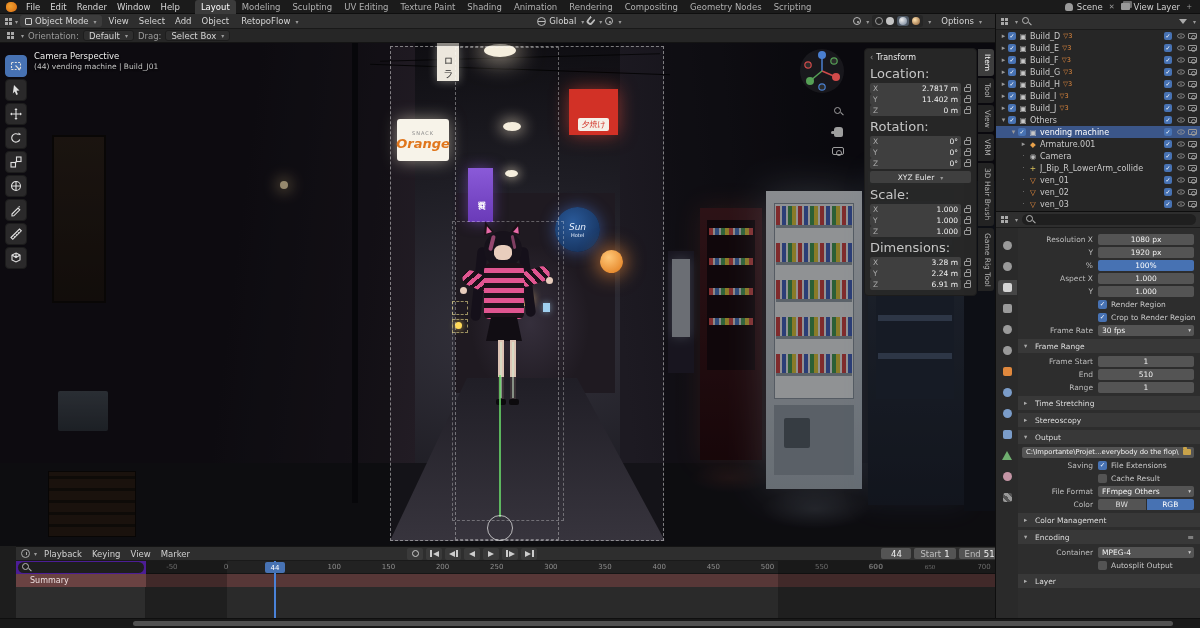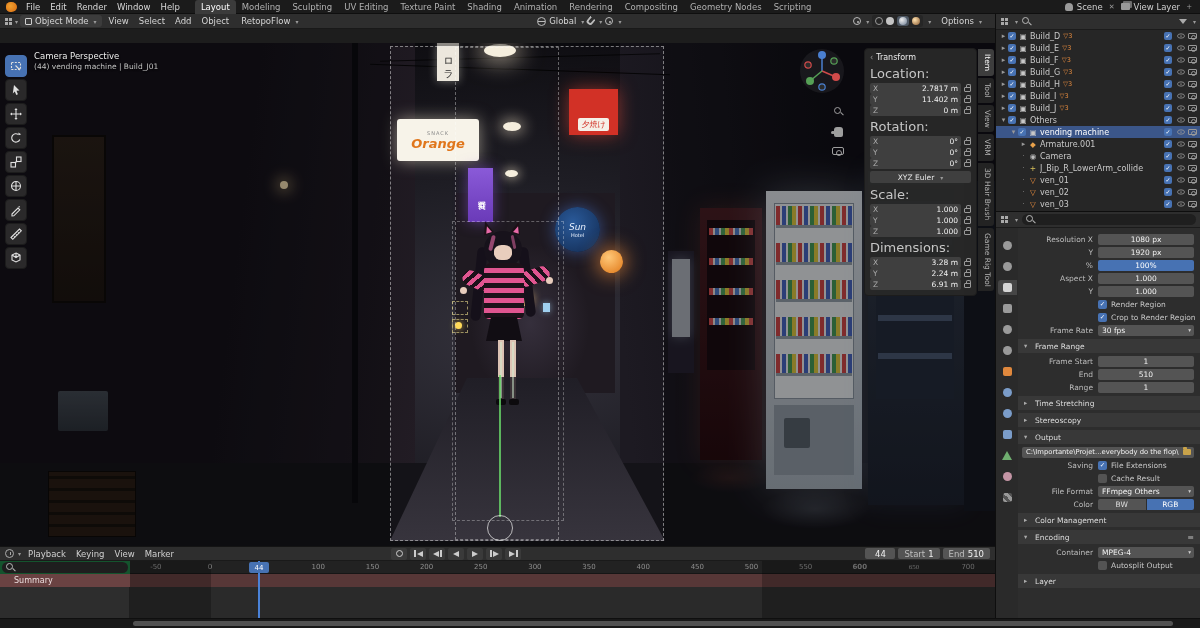--- a/index.html
+++ b/index.html
@@ -89,21 +89,21 @@
   .mdist{left:668px;top:208px;width:26px;height:122px;background:#262231}
   .mdistw{left:672px;top:216px;width:18px;height:78px;background:#cfd6dd;opacity:.85;box-shadow:0 0 12px rgba(220,235,255,.4)}
   .fglow{left:760px;top:446px;width:110px;height:40px;background:radial-gradient(ellipse,rgba(210,230,255,.16),transparent 70%)}
   .fglow2{left:690px;top:420px;width:80px;height:30px;background:radial-gradient(ellipse,rgba(255,120,90,.12),transparent 70%)}
   
   .lamp{background:#f5eedd;border-radius:50%}
   .lamp1{left:484px;top:1px;width:32px;height:13px;box-shadow:0 0 22px 6px rgba(255,240,210,.55)}
   .lamp2{left:503px;top:79px;width:18px;height:9px;box-shadow:0 0 14px 4px rgba(255,240,210,.45)}
   .lamp3{left:505px;top:127px;width:13px;height:7px;box-shadow:0 0 10px 3px rgba(255,240,210,.4)}
   .sgwhite{left:437px;top:0;width:22px;height:38px;background:#ece7dd;color:#2a2a2a;writing-mode:vertical-rl;display:flex;align-items:center;justify-content:center;font-size:10px;box-shadow:0 0 10px rgba(255,255,240,.4)}
-  .sgorange{left:397px;top:76px;width:82px;height:42px;background:#f7f3e9;border-radius:3px;box-shadow:0 0 16px rgba(255,245,220,.5);display:flex;flex-direction:column;align-items:center;justify-content:center}
+  .sgorange{left:397px;top:76px;width:52px;height:42px;background:#f7f3e9;border-radius:3px;box-shadow:0 0 16px rgba(255,245,220,.5);display:flex;flex-direction:column;align-items:center;justify-content:center}
   .sgorange .sub{font-size:5px;color:#888;letter-spacing:1px}
   .sgorange .main{font-size:13px;color:#e0761c;font-style:italic;font-weight:bold}
   .sgred{left:569px;top:46px;width:49px;height:46px;background:#d23126;box-shadow:0 0 18px rgba(255,80,60,.5);display:flex;align-items:flex-end;justify-content:center;padding-bottom:4px}
   .sgred .inner{background:#f5f0e8;color:#d23126;font-size:8px;padding:1px 3px;border-radius:2px}
   .sgpurple{left:468px;top:125px;width:25px;height:54px;background:linear-gradient(#8a5ad8,#6a3ab8);box-shadow:0 0 14px rgba(150,90,230,.5);writing-mode:vertical-rl;display:flex;align-items:center;justify-content:center;color:#fff;font-size:8px}
   .sgblue{left:555px;top:164px;width:45px;height:45px;background:radial-gradient(circle at 40% 35%,#2a5a9a,#122a50);border-radius:50%;box-shadow:0 0 16px rgba(80,140,255,.45);display:flex;flex-direction:column;align-items:center;justify-content:center;color:#eaf2ff}
   .sgblue .a{font-size:9px;font-style:italic}.sgblue .b{font-size:5px}
   .sgball{left:600px;top:207px;width:23px;height:23px;border-radius:50%;background:radial-gradient(circle at 38% 32%,#ffc878,#e07818);box-shadow:0 0 18px 4px rgba(255,150,60,.55)}
   
   .chr{left:460px;top:180px;width:100px;height:212px;z-index:5}
@@ -220,21 +220,21 @@
   .p-sect .arr{color:#aaa;font-size:6.5px;width:7px}
   .p-sect .preset{margin-left:auto;color:#bbb;font-size:8px}
   .p-seg{flex:1;display:flex;height:11px;border-radius:2px;overflow:hidden;gap:1px}
   .seg{flex:1;background:#545454;display:flex;align-items:center;justify-content:center;color:#ddd}
   .seg.active{background:#4772b3;color:#fff}
   .p-field.path{justify-content:flex-start;padding:0 14px 0 4px;font-size:6.8px}
   .folder{position:absolute;right:3px;width:8px;height:6px;background:#c9a34a;border-radius:1px}
   .folder::before{content:"";position:absolute;left:0;top:-2px;width:4px;height:2px;background:#c9a34a;border-radius:1px 1px 0 0}
 
   
-  .timeline{position:absolute;left:0;top:546px;width:995px;height:72px;background:#14532d;border-top:1px solid #141414;z-index:30}
+  .timeline{position:absolute;left:16px;top:546px;width:995px;height:72px;background:#4c1d95;border-top:1px solid #141414;z-index:30}
   .tl-header{height:14px;display:flex;align-items:center;padding:0 5px;gap:2px;background:#2e2e2e;border-bottom:1px solid #1a1a1a}
   .clock{width:9px;height:9px;border:1px solid #aaa;border-radius:50%;position:relative}
   .clock::after{content:"";position:absolute;left:3.6px;top:1.5px;width:1px;height:3px;background:#aaa}
   .tl-menu{padding:0 5px;color:#d0d0d0}
   .transport{display:flex;align-items:center;gap:3px;margin-left:210px}
   .tbtn{width:16px;height:12px;display:flex;align-items:center;justify-content:center;gap:1px;background:#3a3a3a;border-radius:2px}
   .tbtn i{display:block}
   .bar{width:2px;height:7px;background:#ccc}
   .tri-l{width:0;height:0;border-top:3.5px solid transparent;border-bottom:3.5px solid transparent;border-right:6px solid #ccc}
   .tri-r{width:0;height:0;border-top:3.5px solid transparent;border-bottom:3.5px solid transparent;border-left:6px solid #ccc}
@@ -335,20 +335,34 @@
         <span class="shade r"></span>
       </div>
       <span class="dda">▾</span>
       <div class="dd plain">
         <span>Options</span>
         <span class="dda">▾</span>
       </div>
     </div>
   </div>
 
+  <div class="tsettings">
+    <span class="icon-dots"></span>
+      <span class="dda">▾</span>
+    <span class="ts-label">Orientation:</span>
+    <span class="ts-value">
+        <span>Default</span>
+        <span class="dda">▾</span>
+      </span>
+    <span class="ts-label">Drag:</span>
+    <span class="ts-value">
+        <span>Select Box</span>
+        <span class="dda">▾</span>
+      </span>
+  </div>
 
   <div class="viewport">
     <div class="scene">
       <div class="lw"></div>
       <div class="rw"></div>
       <div class="back"></div>
       <div class="endglow"></div>
       <div class="win1"></div>
       <div class="win2"></div>
       <div class="win3"></div>

